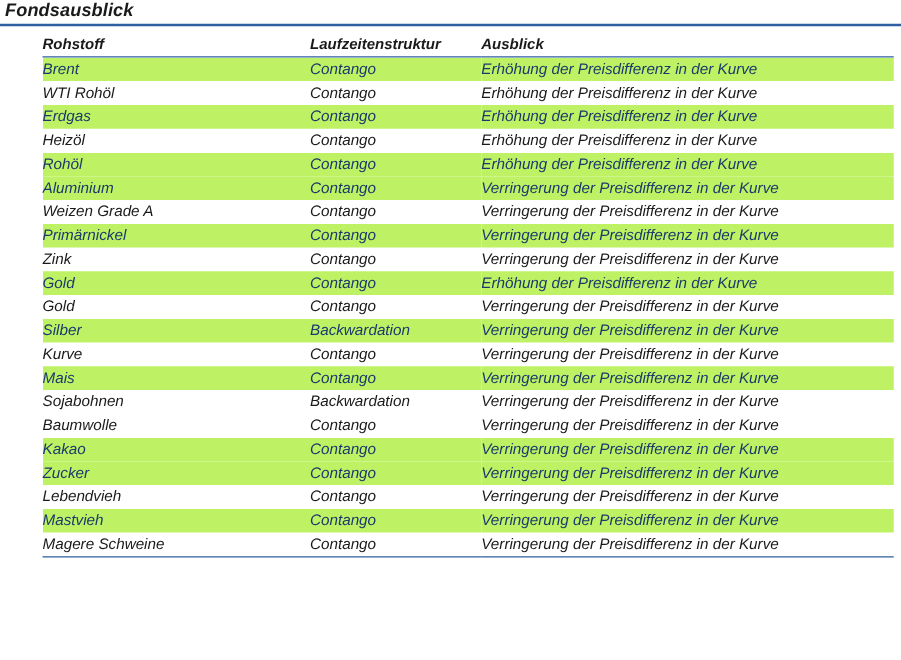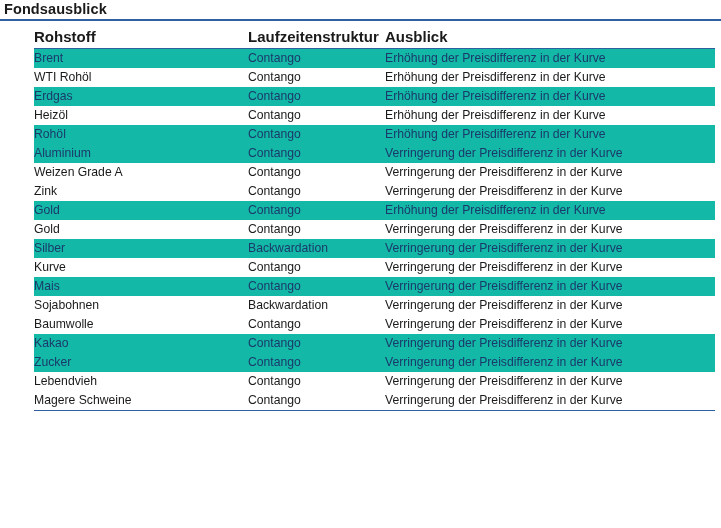--- a/index.html
+++ b/index.html
@@ -12,20 +12,21 @@
     background: #ffffff;
     font-family: "Liberation Sans", sans-serif;
     color: #1a1a1a;
     overflow: hidden;
   }
   .page {
     position: relative;
     width: 721px;
     height: 528px;
     box-sizing: border-box;
+    font-style: italic;
   }
   .title {
     font-size: 14.5px;
     font-weight: bold;
     color: #1a1a1a;
     padding: 1px 0 2px 4px;
     letter-spacing: 0.1px;
   }
   .title-rule {
     height: 2px;
@@ -38,37 +39,37 @@
     width: 681px;
     margin-left: 34px;
     margin-top: 6px;
     table-layout: fixed;
   }
   table.fund-table col.c1 { width: 214px; }
   table.fund-table col.c2 { width: 137px; }
   table.fund-table col.c3 { width: 330px; }
   table.fund-table thead th {
     text-align: left;
-    font-size: 15px;
+    font-size: 12px;
     font-weight: bold;
     color: #1a1a1a;
     padding: 1px 0 3px 0;
     border-bottom: 1.5px solid #2e5f9e;
   }
   table.fund-table tbody td {
     font-size: 12.2px;
     padding: 2px 0 2px 0;
     color: #1a1a1a;
     white-space: nowrap;
     overflow: hidden;
     text-overflow: ellipsis;
     line-height: 15px;
   }
   table.fund-table tbody tr.alt td {
-    background: #14b8a6;
+    background: #bef264;
     color: #1f3864;
   }
   table.fund-table tbody tr.alt td {
     color: #1a3a6b;
   }
   table.fund-table tbody tr:last-child td {
     border-bottom: 1.5px solid #2e5f9e;
   }
 </style>
 </head>
@@ -121,20 +122,25 @@
         <tr class="alt">
           <td>Aluminium</td>
           <td>Contango</td>
           <td>Verringerung der Preisdifferenz in der Kurve</td>
         </tr>
         <tr>
           <td>Weizen Grade A</td>
           <td>Contango</td>
           <td>Verringerung der Preisdifferenz in der Kurve</td>
         </tr>
+        <tr class="alt">
+          <td>Primärnickel</td>
+          <td>Contango</td>
+          <td>Verringerung der Preisdifferenz in der Kurve</td>
+        </tr>
         <tr>
           <td>Zink</td>
           <td>Contango</td>
           <td>Verringerung der Preisdifferenz in der Kurve</td>
         </tr>
         <tr class="alt">
           <td>Gold</td>
           <td>Contango</td>
           <td>Erhöhung der Preisdifferenz in der Kurve</td>
         </tr>
@@ -176,20 +182,25 @@
         <tr class="alt">
           <td>Zucker</td>
           <td>Contango</td>
           <td>Verringerung der Preisdifferenz in der Kurve</td>
         </tr>
         <tr>
           <td>Lebendvieh</td>
           <td>Contango</td>
           <td>Verringerung der Preisdifferenz in der Kurve</td>
         </tr>
+        <tr class="alt">
+          <td>Mastvieh</td>
+          <td>Contango</td>
+          <td>Verringerung der Preisdifferenz in der Kurve</td>
+        </tr>
         <tr>
           <td>Magere Schweine</td>
           <td>Contango</td>
           <td>Verringerung der Preisdifferenz in der Kurve</td>
         </tr>
       </tbody>
   </table>
 
 </div>
 

